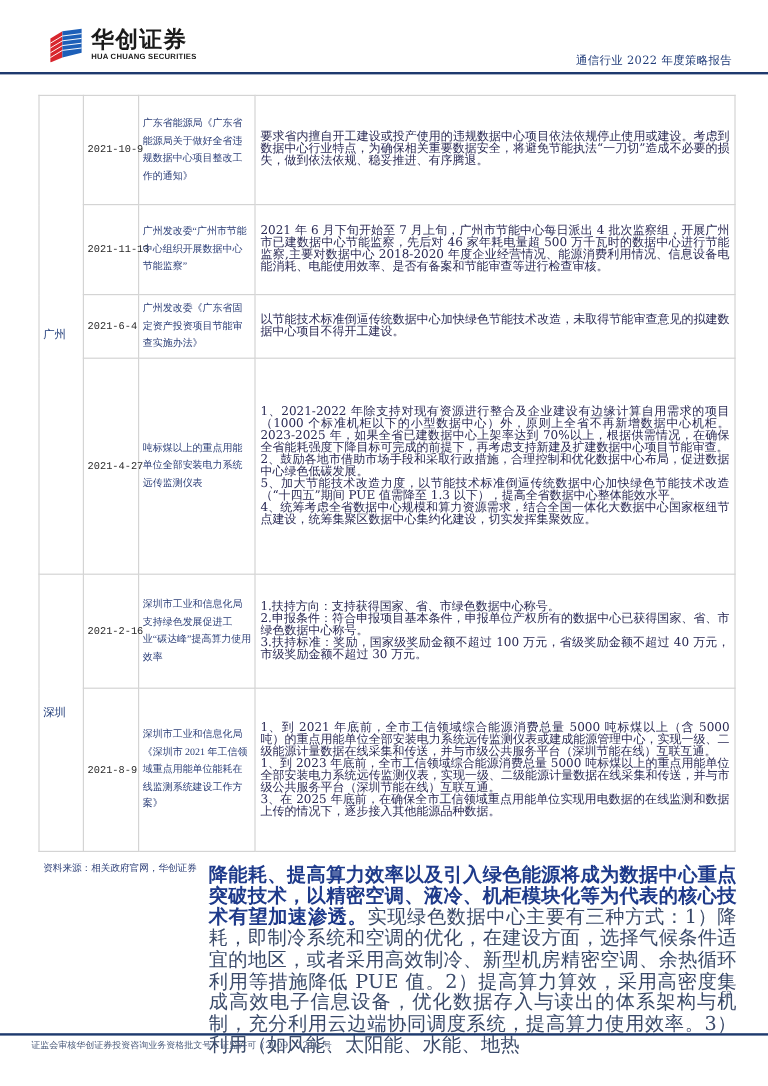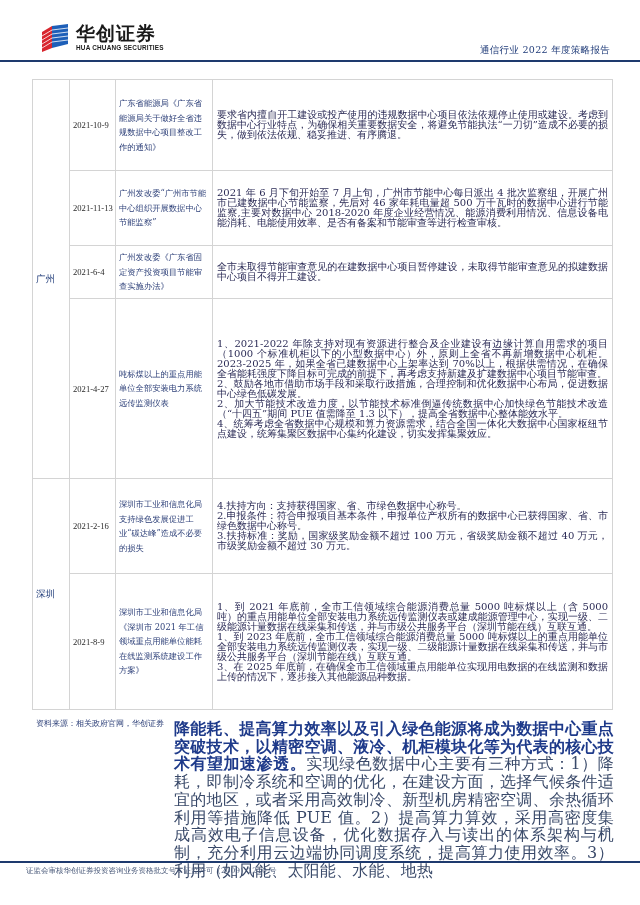--- a/index.html
+++ b/index.html
@@ -21,24 +21,24 @@
 
   
   .policy-table { position: absolute; left: 32px; top: 79px; width: 581px;
                   border-collapse: collapse; table-layout: fixed; font-size: 8.3px; }
   .policy-table td { border: 1px solid #d4d4d4; vertical-align: middle; padding: 0; }
   .col-region { width: 37px; }
   .col-date { width: 46px; }
   .col-source { width: 97px; }
   .col-content { width: auto; }
   .cell-region { font-weight: normal; color: #1e3a78; font-size: 9.5px; padding-left: 3px !important; }
-  .cell-date { font-family: Liberation Serif, serif; font-size: 8.6px;
+  .cell-date { font-family: Liberation Mono, monospace; font-size: 8.6px;
                color: #2a2a2a; padding-left: 3px !important; white-space: nowrap; }
   .cell-source { color: #2c3f78; padding: 3px 2px 3px 3px !important; line-height: 14.5px;
-                 font-size: 8.3px; }
+                 font-size: 8.3px; font-family: Liberation Serif, serif; }
   .cell-content { color: #2a2a55; padding: 3px 4px 3px 4px !important; line-height: 10px;
                   font-size: 10px; text-align: justify; }
   .cell-content div { margin: 0; }
 
   .source-note { position: absolute; left: 36px; top: 718px; font-size: 8px; 
                  color: #2c3f78; }
 
   
   .body-para { position: absolute; left: 174px; top: 720px; width: 440px; font-size: 16px;
                line-height: 17.7px; color: #3a4a6a; text-align: justify; letter-spacing: 0.2px; }
@@ -101,40 +101,40 @@
       <td class="cell-date">2021-11-13</td>
       <td class="cell-source">广州发改委“广州市节能中心组织开展数据中心节能监察”</td>
       <td class="cell-content">
         <div>2021 年 6 月下旬开始至 7 月上旬，广州市节能中心每日派出 4 批次监察组，开展广州市已建数据中心节能监察，先后对 46 家年耗电量超 500 万千瓦时的数据中心进行节能监察,主要对数据中心 2018-2020 年度企业经营情况、能源消费利用情况、信息设备电能消耗、电能使用效率、是否有备案和节能审查等进行检查审核。</div>
       </td>
     </tr>
     <tr style="height:53px">
       <td class="cell-date">2021-6-4</td>
       <td class="cell-source">广州发改委《广东省固定资产投资项目节能审查实施办法》</td>
       <td class="cell-content">
-        <div>全市未取得节能审查意见的在建数据中心项目暂停建设，未取得节能审查意见的拟建数据中心项目不得开工建设。</div>
+        <div>以节能技术标准倒逼传统数据中心加快绿色节能技术改造，未取得节能审查意见的拟建数据中心项目不得开工建设。</div>
       </td>
     </tr>
     <tr style="height:180px">
       <td class="cell-date">2021-4-27</td>
       <td class="cell-source">吨标煤以上的重点用能单位全部安装电力系统远传监测仪表</td>
       <td class="cell-content">
         <div>1、2021-2022 年除支持对现有资源进行整合及企业建设有边缘计算自用需求的项目（1000 个标准机柜以下的小型数据中心）外，原则上全省不再新增数据中心机柜。2023-2025 年，如果全省已建数据中心上架率达到 70%以上，根据供需情况，在确保全省能耗强度下降目标可完成的前提下，再考虑支持新建及扩建数据中心项目节能审查。</div>
         <div>2、鼓励各地市借助市场手段和采取行政措施，合理控制和优化数据中心布局，促进数据中心绿色低碳发展。</div>
-        <div>2、加大节能技术改造力度，以节能技术标准倒逼传统数据中心加快绿色节能技术改造（“十四五”期间 PUE 值需降至 1.3 以下），提高全省数据中心整体能效水平。</div>
+        <div>5、加大节能技术改造力度，以节能技术标准倒逼传统数据中心加快绿色节能技术改造（“十四五”期间 PUE 值需降至 1.3 以下），提高全省数据中心整体能效水平。</div>
         <div>4、统筹考虑全省数据中心规模和算力资源需求，结合全国一体化大数据中心国家枢纽节点建设，统筹集聚区数据中心集约化建设，切实发挥集聚效应。</div>
       </td>
     </tr>
 
     <tr style="height:95px">
       <td class="cell-region" rowspan="2">深圳</td>
       <td class="cell-date">2021-2-16</td>
-      <td class="cell-source">深圳市工业和信息化局支持绿色发展促进工业“碳达峰”造成不必要的损失</td>
+      <td class="cell-source">深圳市工业和信息化局支持绿色发展促进工业“碳达峰”提高算力使用效率</td>
       <td class="cell-content">
-        <div>4.扶持方向：支持获得国家、省、市绿色数据中心称号。</div>
+        <div>1.扶持方向：支持获得国家、省、市绿色数据中心称号。</div>
         <div>2.申报条件：符合申报项目基本条件，申报单位产权所有的数据中心已获得国家、省、市绿色数据中心称号。</div>
         <div>3.扶持标准：奖励，国家级奖励金额不超过 100 万元，省级奖励金额不超过 40 万元，市级奖励金额不超过 30 万元。</div>
       </td>
     </tr>
     <tr style="height:136px">
       <td class="cell-date">2021-8-9</td>
       <td class="cell-source">深圳市工业和信息化局《深圳市 2021 年工信领域重点用能单位能耗在线监测系统建设工作方案》</td>
       <td class="cell-content">
         <div>1、到 2021 年底前，全市工信领域综合能源消费总量 5000 吨标煤以上（含 5000 吨）的重点用能单位全部安装电力系统远传监测仪表或建成能源管理中心，实现一级、二级能源计量数据在线采集和传送，并与市级公共服务平台（深圳节能在线）互联互通。</div>
         <div>1、到 2023 年底前，全市工信领域综合能源消费总量 5000 吨标煤以上的重点用能单位全部安装电力系统远传监测仪表，实现一级、二级能源计量数据在线采集和传送，并与市级公共服务平台（深圳节能在线）互联互通。</div>

